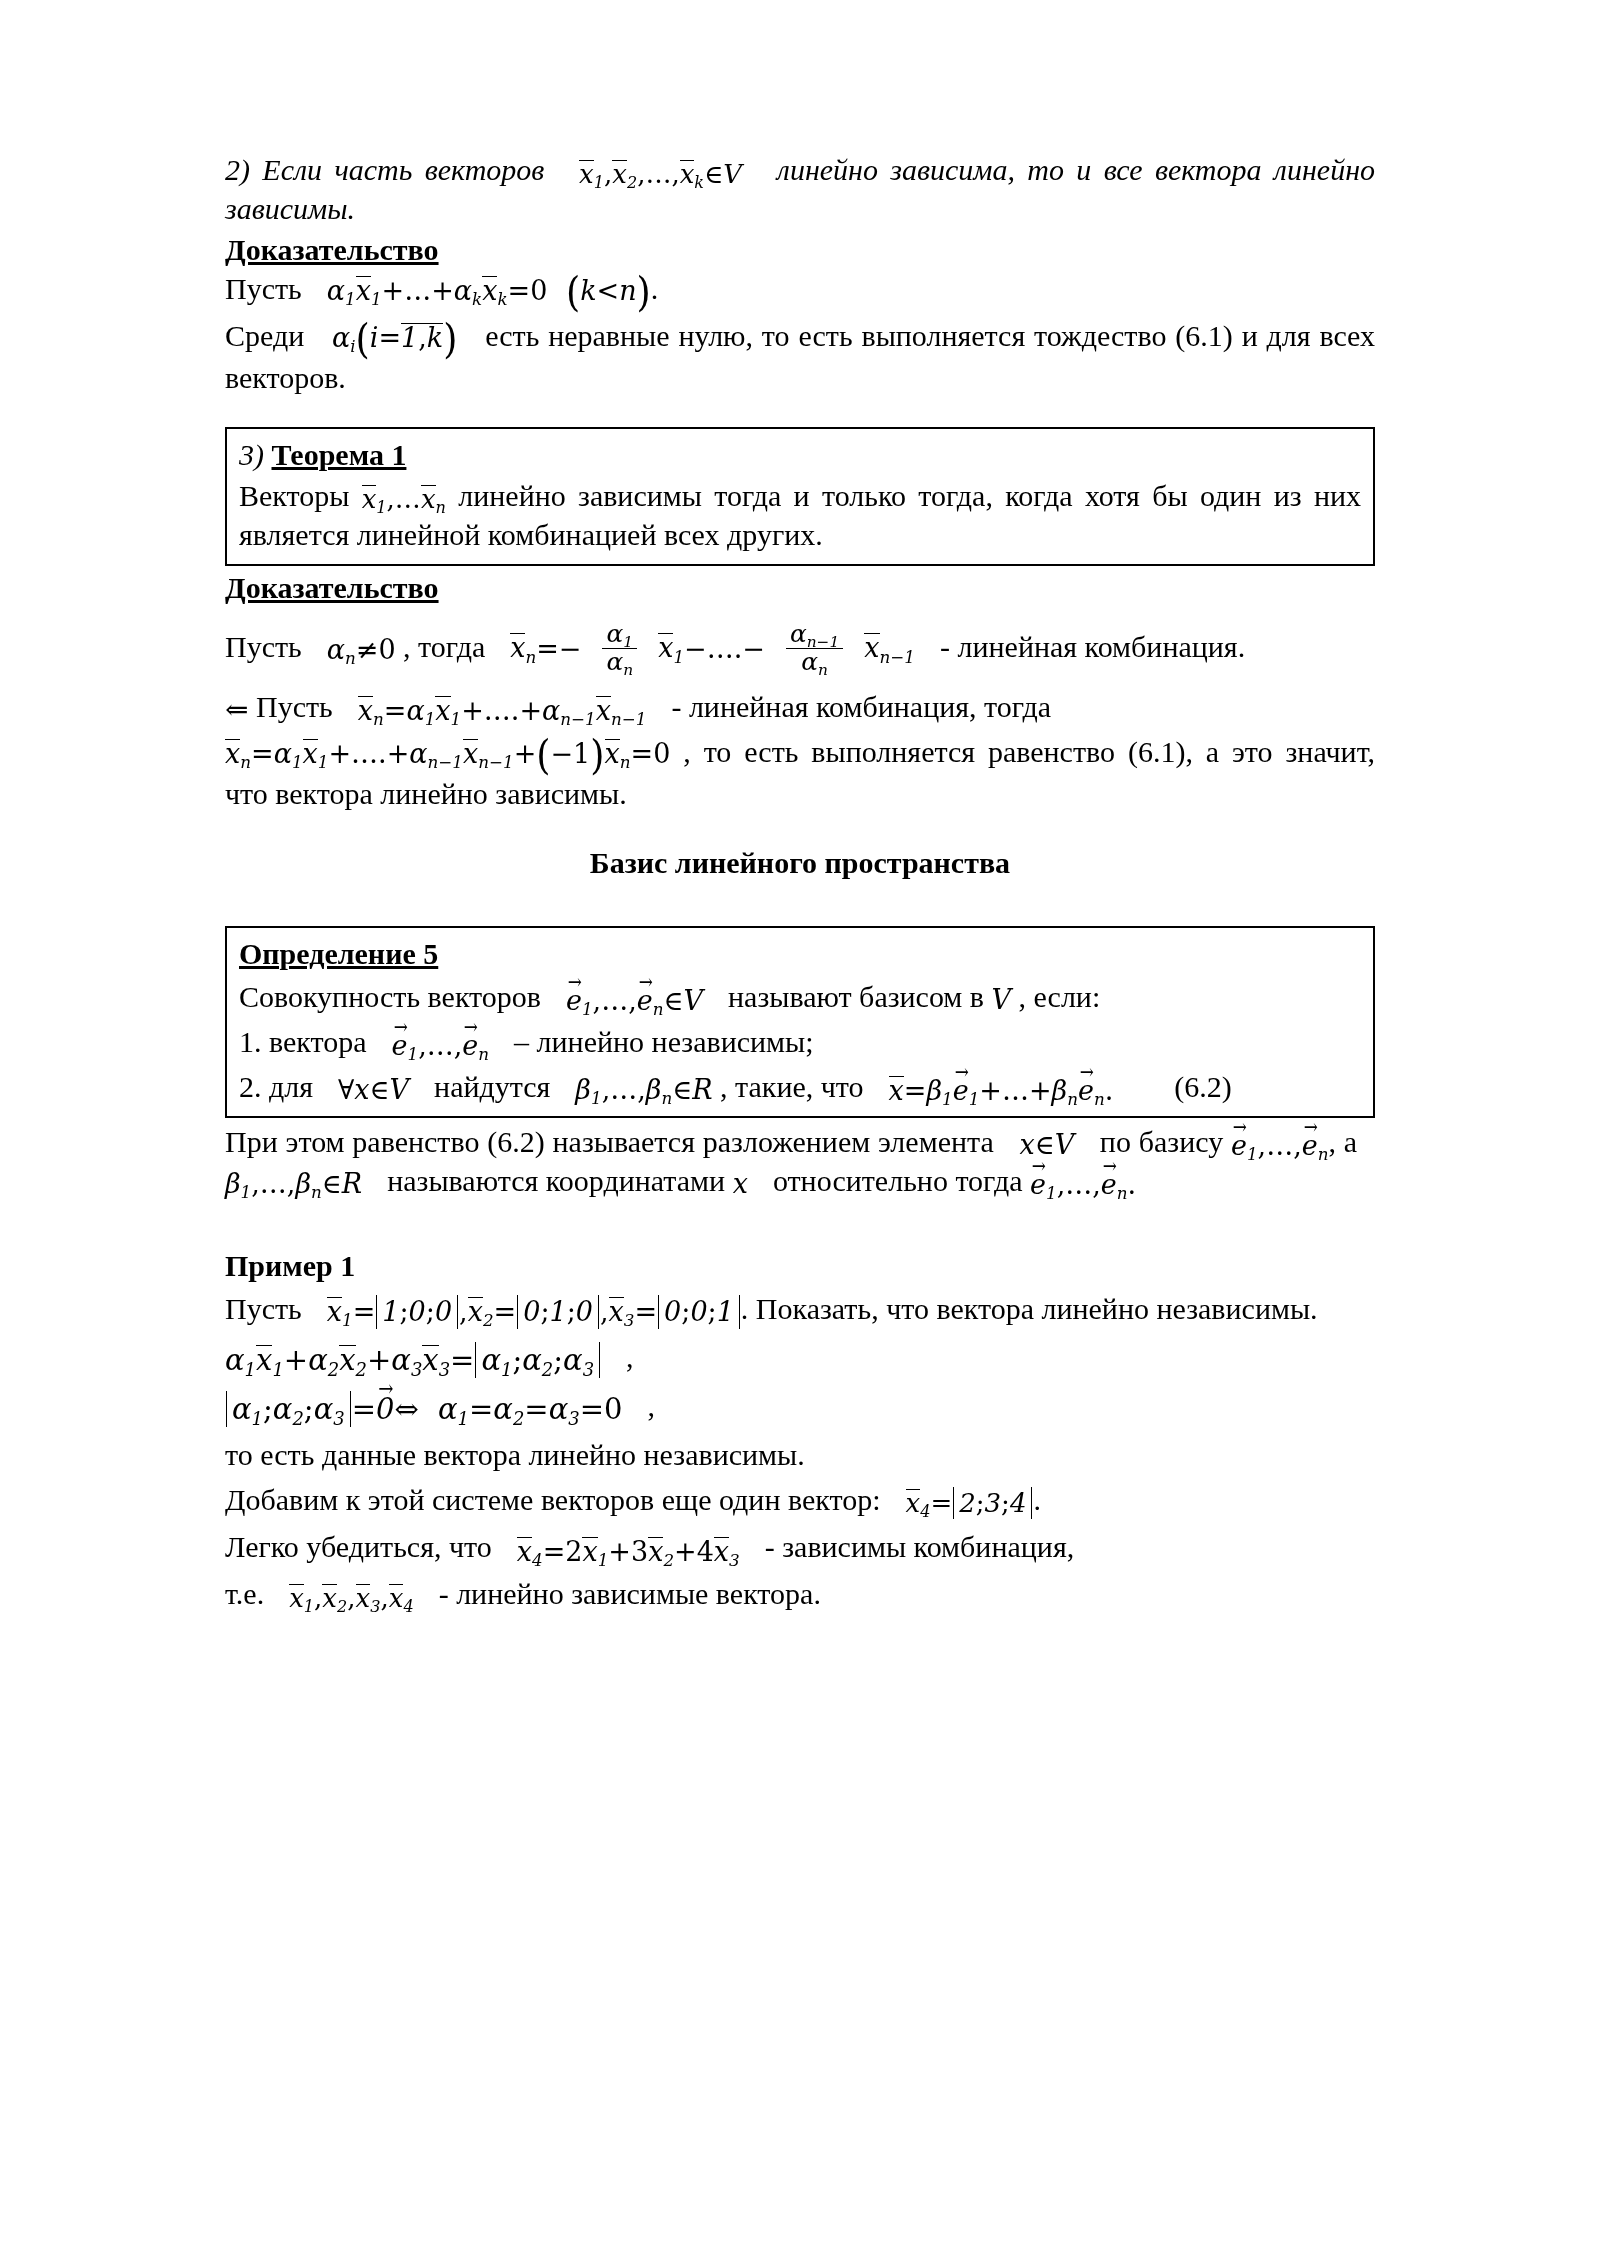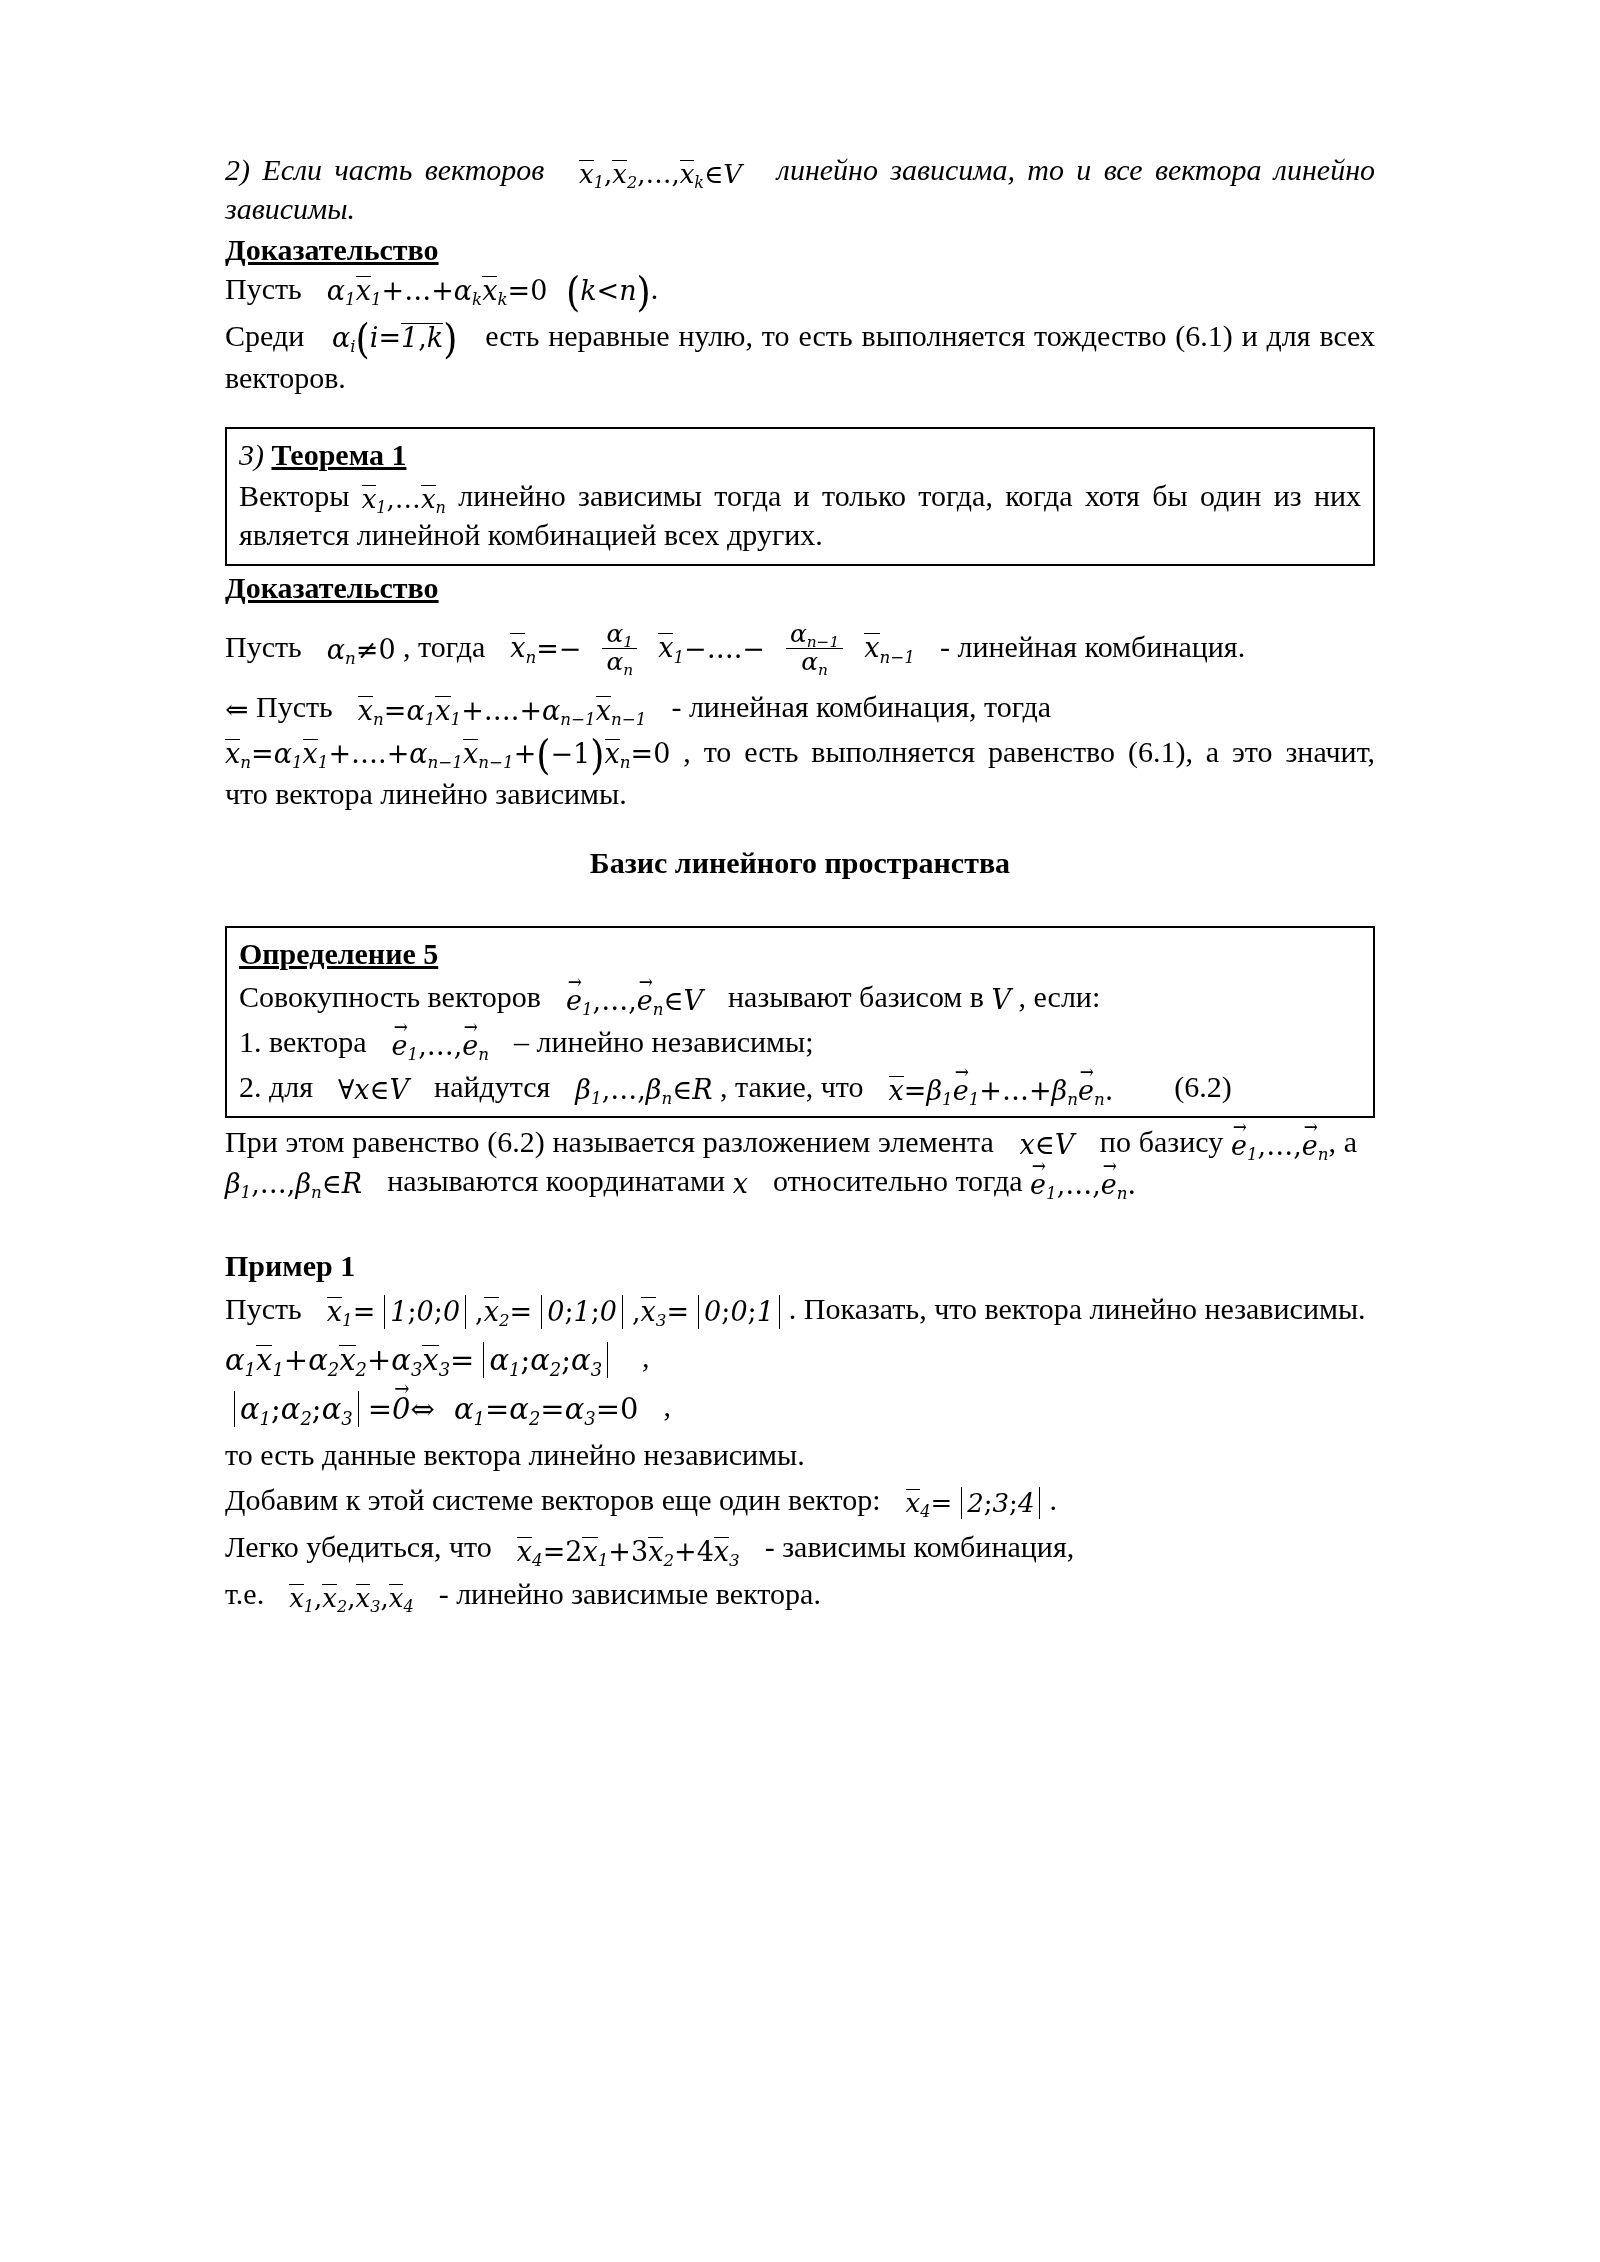--- a/index.html
+++ b/index.html
@@ -109,21 +109,21 @@
     line-height: 1.08;
     font-size: 0.92em;
   }
   .frac .den { border-top: 1.7px solid #000; }
   
   .tup {
     display: inline-block;
     border-left: 1.6px solid #000;
     border-right: 1.6px solid #000;
     padding: 0 5px;
-    margin: 0 9px;
+    margin: 0 1px;
     line-height: 1.25;
   }
   .paren-big {
     font-size: 1.35em;
     font-style: normal;
     display: inline-block;
     transform: scaleY(1.15);
     vertical-align: middle;
   }
   .op { font-style: normal; }

